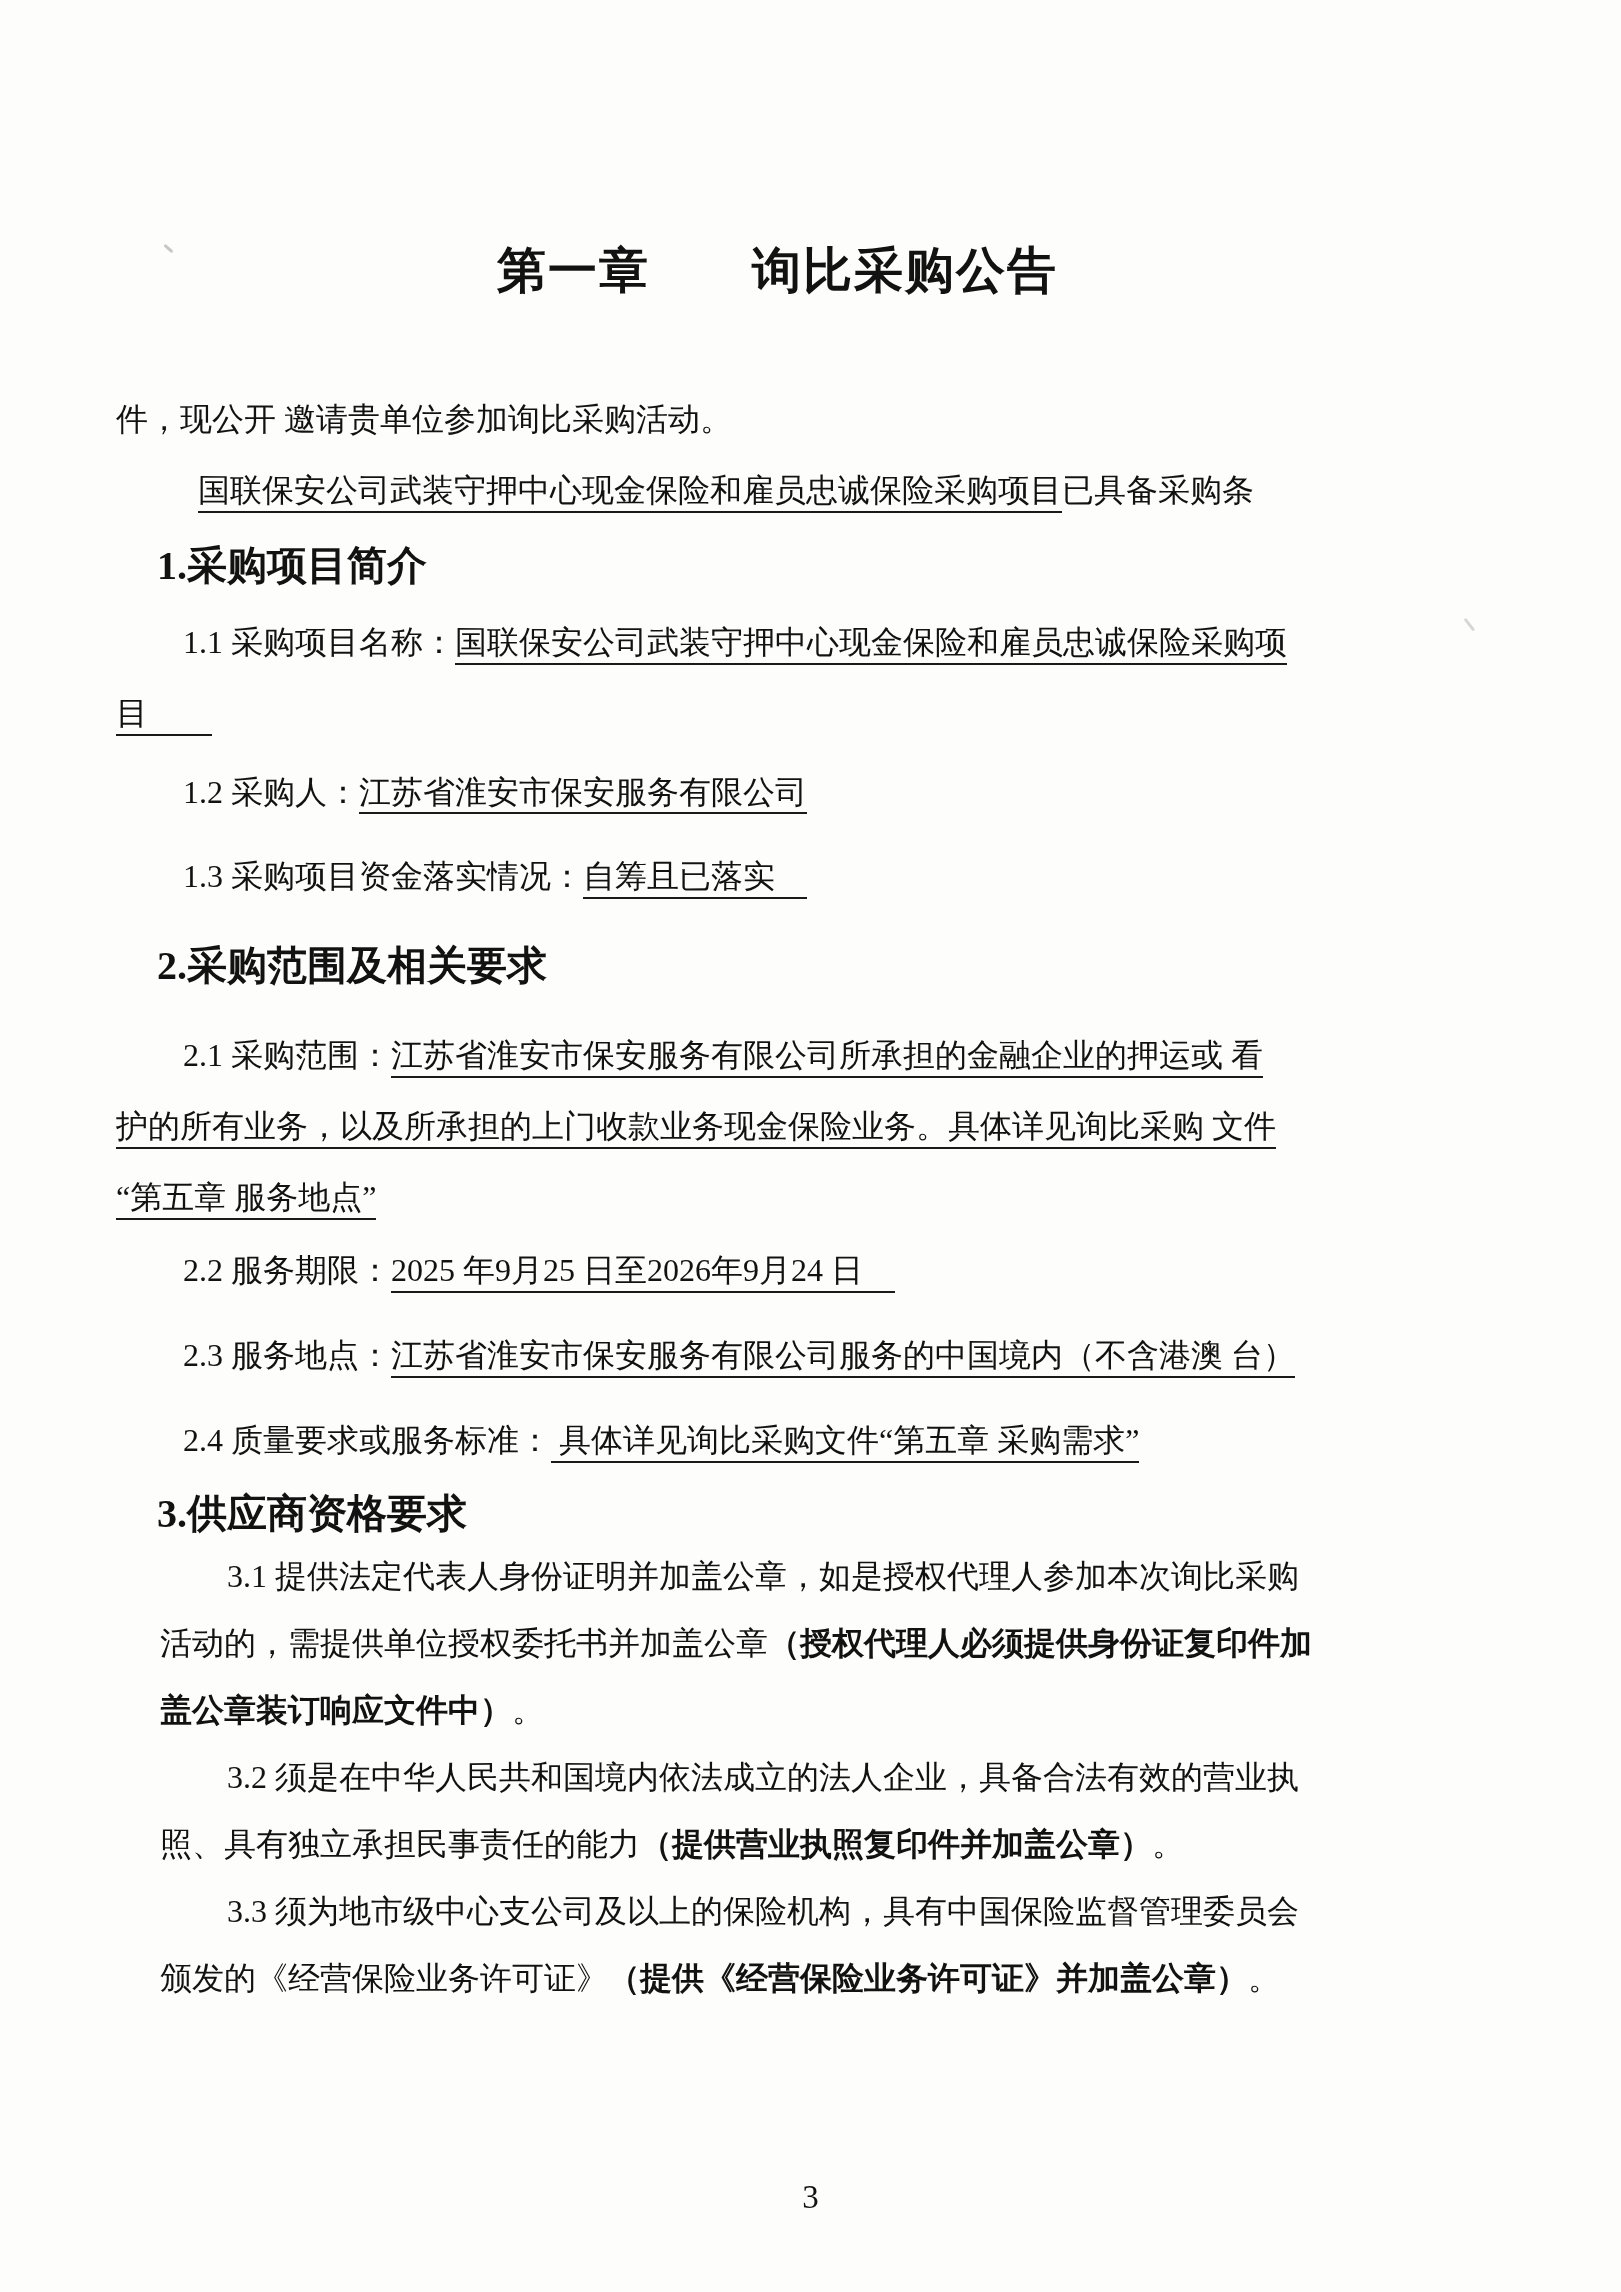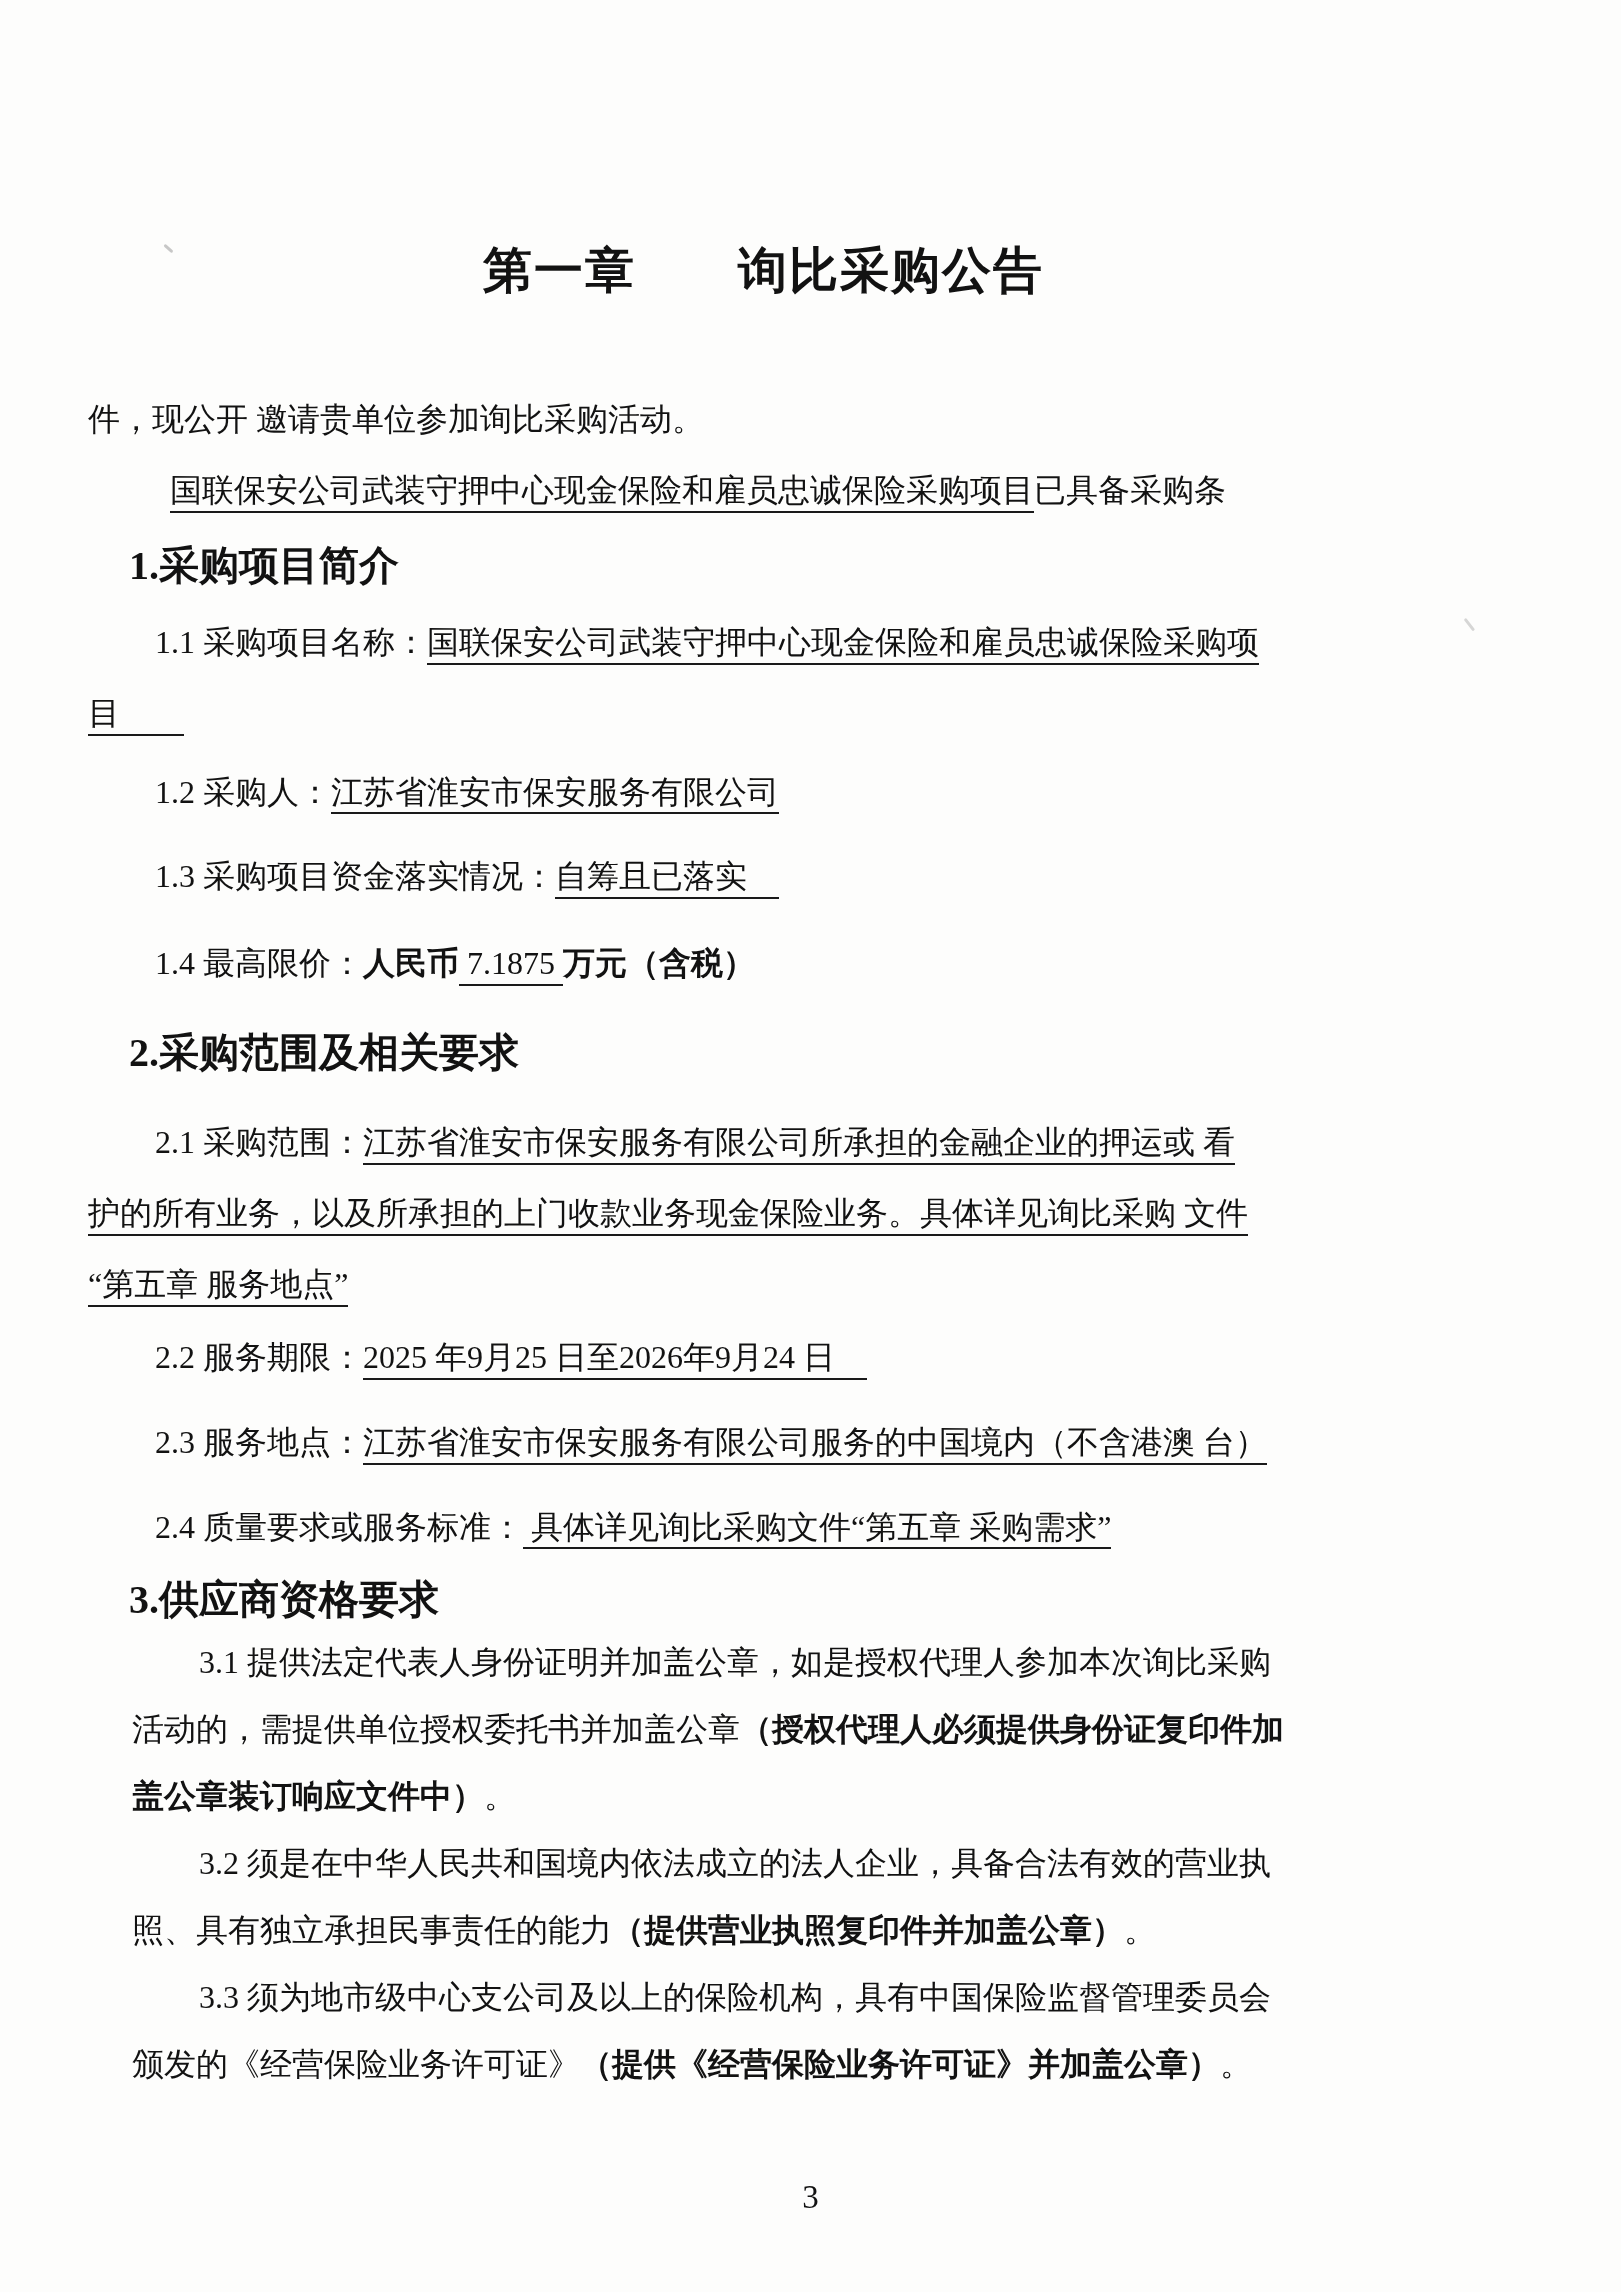--- a/index.html
+++ b/index.html
@@ -3,21 +3,21 @@
 <meta charset="utf-8">
 <style>
   * { margin:0; padding:0; box-sizing:border-box; }
   html,body { background:#e8e8e8; }
   body { font-family:"Liberation Serif","DejaVu Serif",serif; color:#121212; }
   .page {
     position:relative;
     width:1621px; height:2293px;
     margin:0 auto;
     background:#fdfdfc;
-    padding:241px 147px 0 88px;
+    padding:241px 147px 0 116px;
     overflow:hidden;
   }
   .title {
     font-size:49px; font-weight:700; line-height:59px;
     text-align:center; transform:translateX(-17.6px);
     margin-bottom:84px; letter-spacing:2px; white-space:nowrap;
   }
   .para { font-size:32px; }
   .ln { line-height:71px; white-space:nowrap; }
   .sec3 .ln { line-height:67px;margin-left:44px; }
@@ -71,23 +71,20 @@
   </div>
 
   <div class="para" data-name="item-1-2">
     <div class="ln ind2" data-name="text-line"><span data-name="item-label">1.2 采购人：</span><span class="u" data-name="purchaser-underlined">江苏省淮安市保安服务有限公司</span></div>
   </div>
 
   <div class="para" data-name="item-1-3">
     <div class="ln ind2" data-name="text-line"><span data-name="item-label">1.3 采购项目资金落实情况：</span><span class="u" data-name="funding-status-underlined">自筹且已落实　</span></div>
   </div>
 
-  <div class="para" data-name="item-1-4">
-    <div class="ln ind2" data-name="text-line"><span data-name="item-label">1.4 最高限价：</span><span class="b" data-name="currency-label">人民币</span><span class="u" data-name="price-amount-underlined">&nbsp;7.1875&nbsp;</span><span class="b" data-name="price-suffix">万元（含税）</span></div>
-  </div>
 
   <div class="heading" data-name="section2-heading">2.采购范围及相关要求</div>
 
   <div class="para" data-name="item-2-1">
     <div class="ln ind2" data-name="text-line"><span data-name="item-label">2.1 采购范围：</span><span class="u" data-name="scope-underlined">江苏省淮安市保安服务有限公司所承担的金融企业的押运或 看</span></div>
     <div class="ln" data-name="text-line"><span class="u" data-name="scope-underlined">护的所有业务，以及所承担的上门收款业务现金保险业务。具体详见询比采购 文件</span></div>
     <div class="ln" data-name="text-line"><span class="u" data-name="scope-underlined">“第五章 服务地点”</span></div>
   </div>
 
   <div class="para" data-name="item-2-2">

